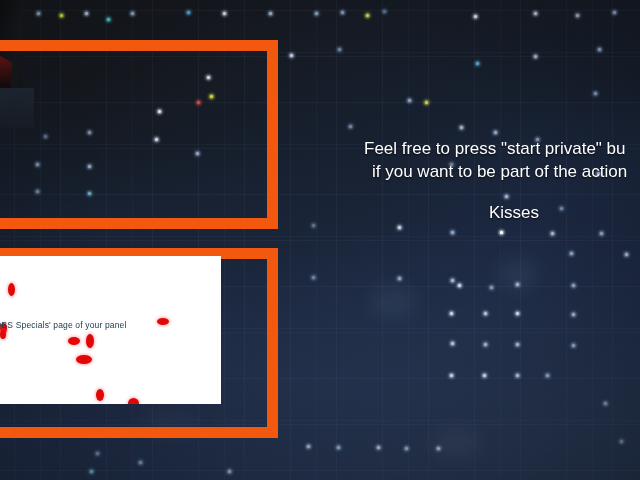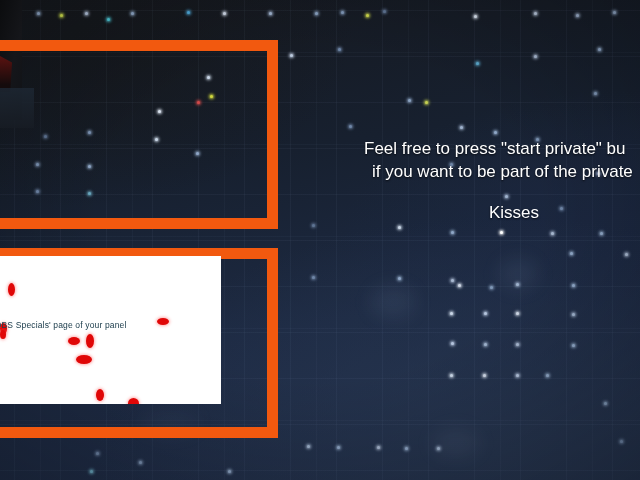--- a/index.html
+++ b/index.html
@@ -257,16 +257,16 @@
         <div class="blot" style="left: 116px; top: 78px; width: 8px; height: 14px;"></div>
         <div class="blot" style="left: 106px; top: 99px; width: 16px; height: 9px;"></div>
         <div class="blot" style="left: 187px; top: 62px; width: 12px; height: 7px;"></div>
         <div class="blot" style="left: 126px; top: 133px; width: 8px; height: 12px;"></div>
         <div class="blot" style="left: 158px; top: 142px; width: 11px; height: 11px;"></div>
       </div>
     <div class="white-box-text" style="left:-18px; top:64px;">ure this in 'OBS Specials' page of your panel</div>
   </div>
 
   <div class="overlay-text ot-l1">Feel free to press "start private" bu</div>
-  <div class="overlay-text ot-l2">if you want to be part of the private</div>
+  <div class="overlay-text ot-l2">if you want to be part of the action</div>
   <div class="overlay-text ot-l3">Kisses</div>
 
 </div>
 
 </body></html>

